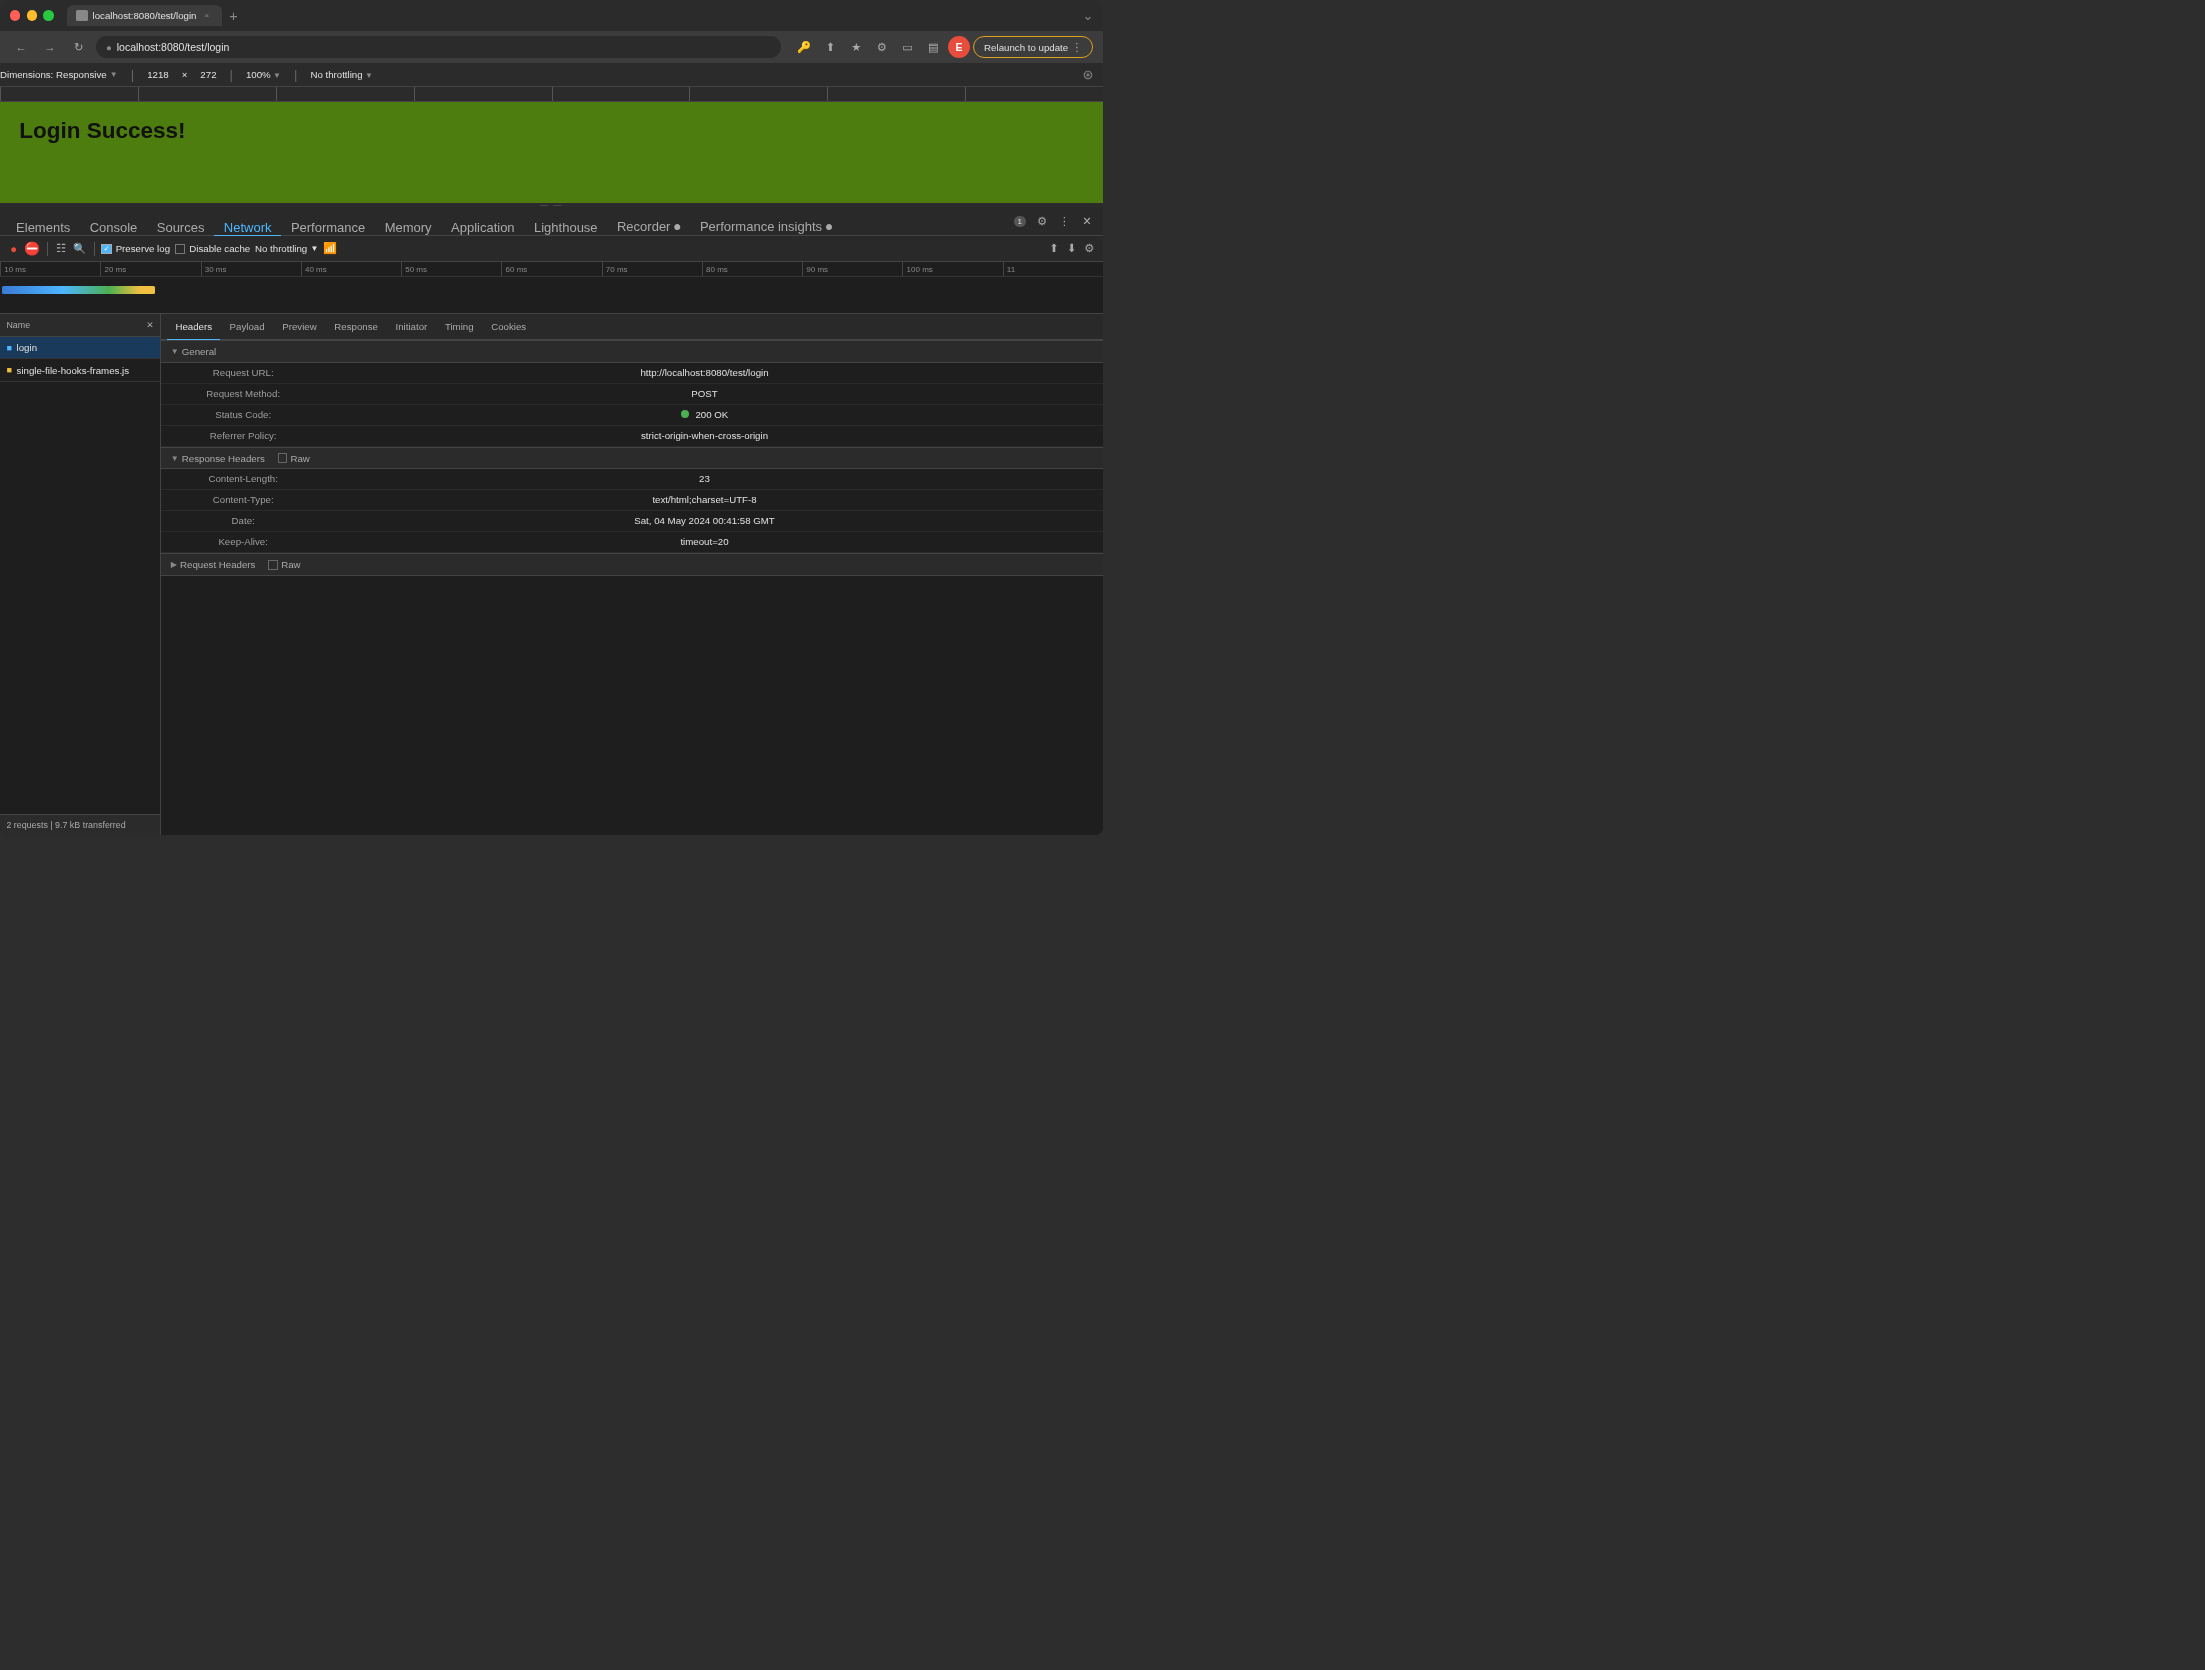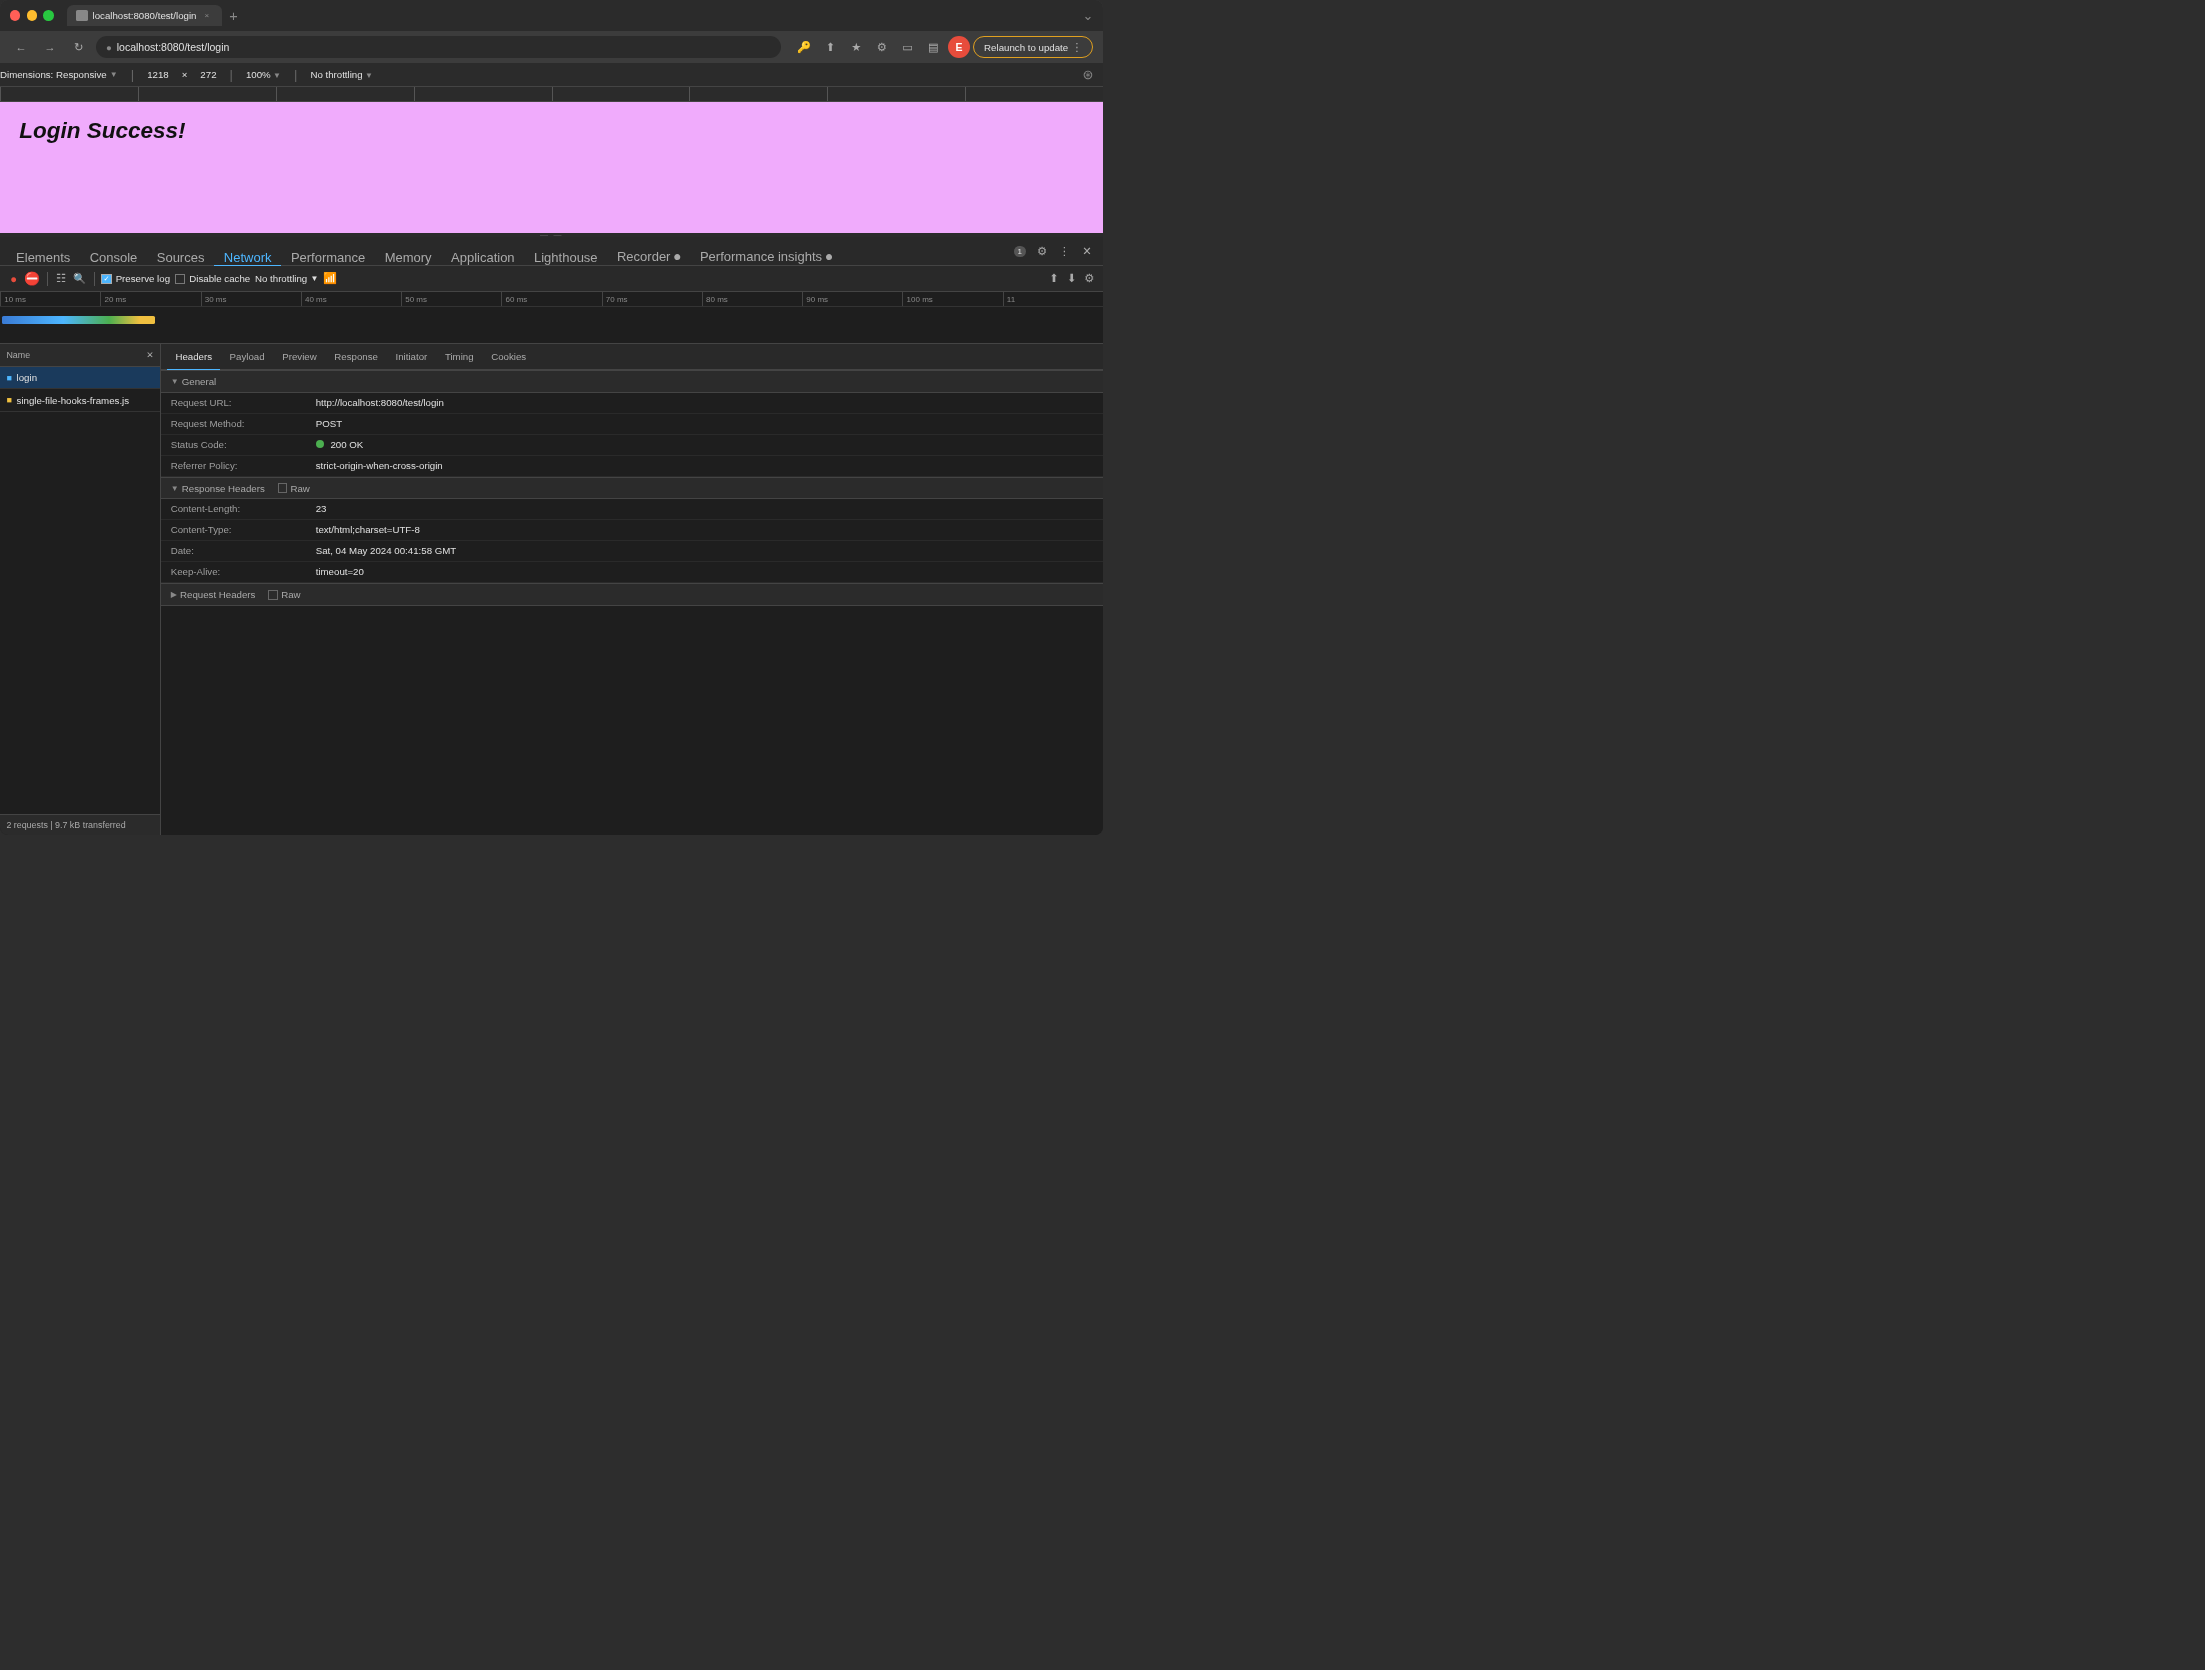--- a/index.html
+++ b/index.html
@@ -42,21 +42,21 @@
     .dim-dropdown { display: flex; align-items: flex-end; gap: 2.4px; cursor: pointer; }
     .dim-dropdown-arrow { color: #888; font-size: 8px; }
     .dim-bar-end { margin-left: auto; margin-right: 9.7px; color: #888; font-size: 13px; cursor: pointer; }
 
     
     .ruler-area { background: #2b2b2b; height: 14.5px; flex-shrink: 0; border-bottom: 0.8px solid #444; position: relative; overflow: hidden; }
     .ruler-ticks { display: flex; width: 100%; height: 100%; }
     .ruler-tick { flex: 1; border-left: 0.8px solid #555; font-size: 6.4px; color: #777; padding-left: 1.6px; }
 
     
-    .page-content { background: #f0abfc; flex: 0 0 auto; height: 131px; position: relative; overflow: hidden; font-style: italic; }
+    .page-content { background: #4d7c0f; flex: 0 0 auto; height: 101px; position: relative; overflow: hidden; }
     .page-text { font-size: 22.5px; font-weight: bold; color: #111; padding: 16px 19.3px; }
 
     
     .devtools-panel { background: #1e1e1e; flex: 1; display: flex; flex-direction: column; overflow: hidden; }
 
     
     .devtools-tabs { background: #292929; height: 29px; display: flex; align-items: center; padding: 0 6.4px; gap: 0; flex-shrink: 0; border-bottom: 0.8px solid #444; }
     .devtools-tab { padding: 0 9.7px; height: 29px; display: flex; align-items: flex-end; font-size: 13px; color: #aaa; cursor: pointer; border-bottom: 1.6px solid transparent; white-space: nowrap; }
     .devtools-tab.active { color: #4db6ff; border-bottom: 1.6px solid #4db6ff; }
     .devtools-tabs-end { margin-left: auto; display: flex; align-items: center; gap: 3.2px; }
@@ -102,21 +102,21 @@
     .details-tab.active { color: #e0e0e0; border-bottom: 1.6px solid #4db6ff; }
 
     .details-content { flex: 1; overflow-y: auto; padding: 0; }
     .details-content::-webkit-scrollbar { width: 6.4px; }
     .details-content::-webkit-scrollbar-track { background: #1e1e1e; }
     .details-content::-webkit-scrollbar-thumb { background: #555; border-radius: 3.2px; }
 
     .section-header { background: #2b2b2b; padding: 4.8px 9.7px; font-size: 9.7px; color: #aaa; border-bottom: 0.8px solid #444; border-top: 0.8px solid #444; display: flex; align-items: center; gap: 3.2px; }
     .section-header-arrow { font-size: 8px; color: #888; }
 
-    .detail-row { display: flex; padding: 4px 9.7px; border-bottom: 0.8px solid #2a2a2a; min-height: 21px; align-items: flex-start; }
+    .detail-row { display: flex; padding: 4px 9.7px; border-bottom: 0.8px solid #2a2a2a; min-height: 21px; align-items: flex-start; text-align: center; }
     .detail-key { color: #9e9e9e; font-size: 9.7px; min-width: 145px; flex-shrink: 0; }
     .detail-value { color: #e0e0e0; font-size: 9.7px; flex: 1; }
     .status-dot { display: inline-block; width: 8px; height: 8px; border-radius: 50%; background: #4CAF50; margin-right: 4px; }
 
     .raw-checkbox { display: flex; align-items: center; gap: 3.2px; font-size: 9.7px; color: #aaa; }
     .raw-check { width: 9.7px; height: 9.7px; border: 0.8px solid #666; background: transparent; }
 
     
     .resize-handle { height: 4.8px; background: #2b2b2b; display: flex; align-items: center; justify-content: center; cursor: ns-resize; flex-shrink: 0; }
     .resize-dots { color: #666; font-size: 8px; letter-spacing: 1.6px; }

